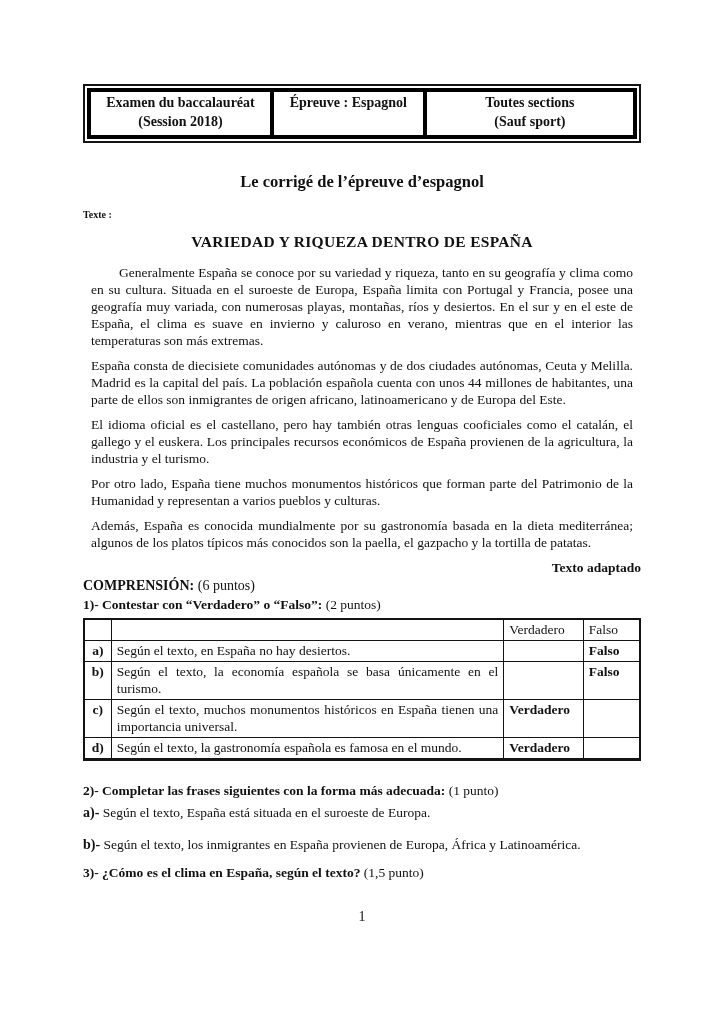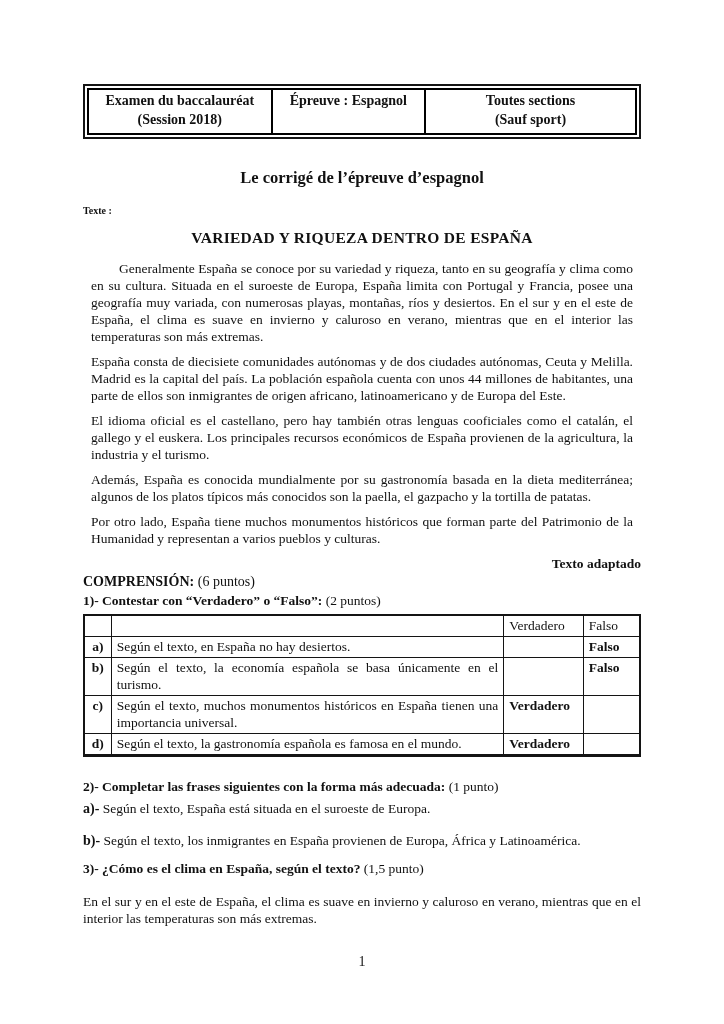--- a/index.html
+++ b/index.html
@@ -21,21 +21,21 @@
     margin-top: 84px;
     border: 2.5px solid #141414;
     padding: 2px;
   }
   table.header-table {
     width: 100%;
     border-collapse: collapse;
     table-layout: fixed;
   }
   table.header-table td {
-    border: 2px solid #000000;
+    border: 4px solid #000000;
     text-align: center;
     vertical-align: top;
     font-weight: bold;
     font-size: 14px;
     line-height: 1.35;
     padding: 2px 2px 3px 2px;
   }
   table.header-table td.c1 { width: 33.5%; }
   table.header-table td.c2 { width: 28%; }
   table.header-table td.c3 { width: 38.5%; }
@@ -154,22 +154,22 @@
 
   <div class="doc-title">Le corrigé de l’épreuve d’espagnol</div>
 
   <div class="texte-label">Texte :</div>
   <div class="text-heading">VARIEDAD Y RIQUEZA DENTRO DE ESPAÑA</div>
 
   <div class="body-text">
     <p class="indent">Generalmente España se conoce por su variedad y riqueza, tanto en su geografía y clima como en su cultura. Situada en el suroeste de Europa, España limita con Portugal y Francia, posee una geografía muy variada, con numerosas playas, montañas, ríos y desiertos. En el sur y en el este de España, el clima es suave en invierno y caluroso en verano, mientras que en el interior las temperaturas son más extremas.</p>
     <p>España consta de diecisiete comunidades autónomas y de dos ciudades autónomas, Ceuta y Melilla. Madrid es la capital del país. La población española cuenta con unos 44 millones de habitantes, una parte de ellos son inmigrantes de origen africano, latinoamericano y de Europa del Este.</p>
     <p>El idioma oficial es el castellano, pero hay también otras lenguas cooficiales como el catalán, el gallego y el euskera. Los principales recursos económicos de España provienen de la agricultura, la industria y el turismo.</p>
+    <p>Por otro lado, España tiene muchos monumentos históricos que forman parte del Patrimonio de la Humanidad y representan a varios pueblos y culturas.</p>
     <p>Además, España es conocida mundialmente por su gastronomía basada en la dieta mediterránea; algunos de los platos típicos más conocidos son la paella, el gazpacho y la tortilla de patatas.</p>
-    <p>Por otro lado, España tiene muchos monumentos históricos que forman parte del Patrimonio de la Humanidad y representan a varios pueblos y culturas.</p>
   </div>
 
   <div class="source-note">Texto adaptado</div>
 
   <div class="line comp-heading">
     <span class="b">COMPRENSIÓN:</span>
     <span>(6 puntos)</span>
   </div>
 
   <div class="line q1-heading">
@@ -225,17 +225,16 @@
   <div class="line ans-b">
     <span class="ans-letter">b)-</span>
     <span>Según el texto, los inmigrantes en España provienen de Europa, África y Latinoamérica.</span>
   </div>
 
   <div class="line q3-heading">
     <span class="b">3)- ¿Cómo es el clima en España, según el texto?</span>
     <span>(1,5 punto)</span>
   </div>
 
-  <p class="answer-para">En el sur y en el este de España, el clima es suave en invierno y caluroso en verano, mientras que en el interior las temperaturas son más extremas.</p>
 
   <div class="page-number">1</div>
 
 </div>
 
 </body></html>

